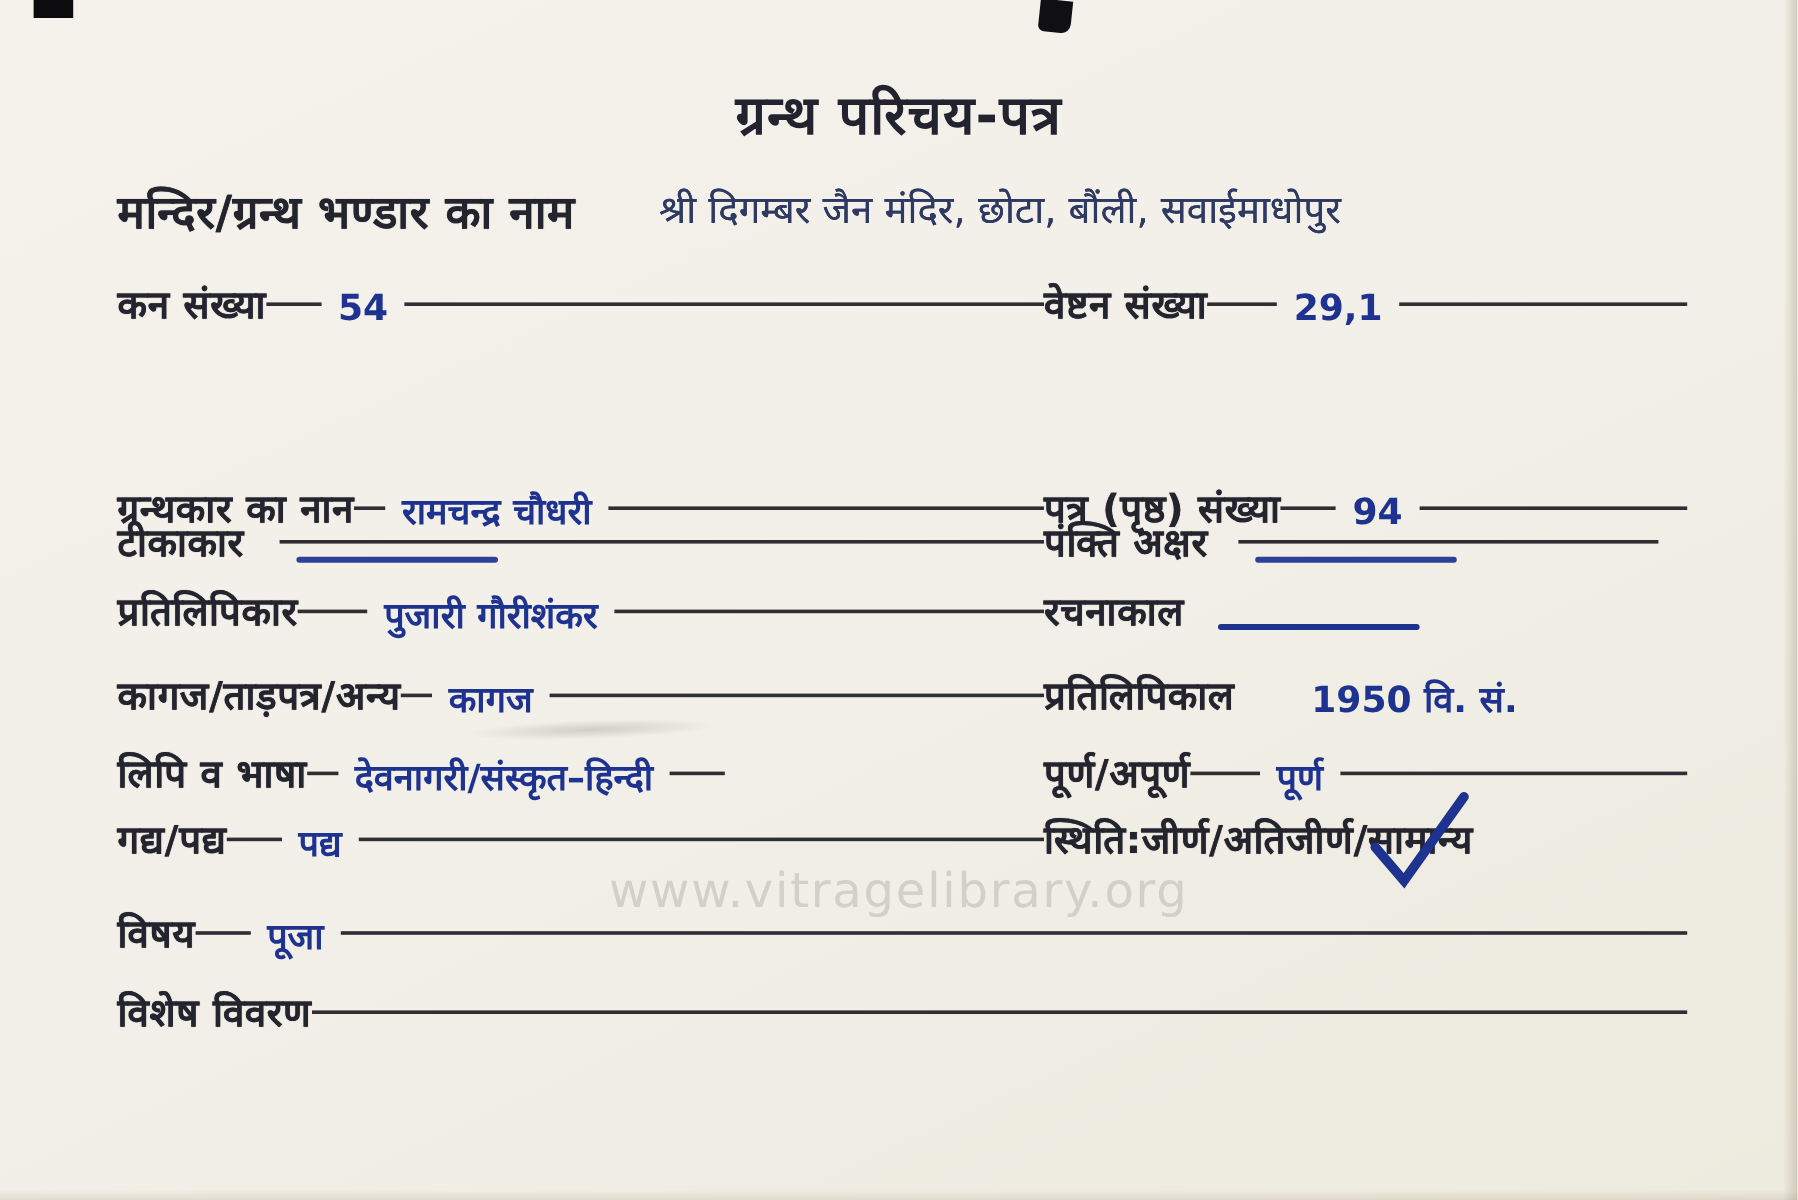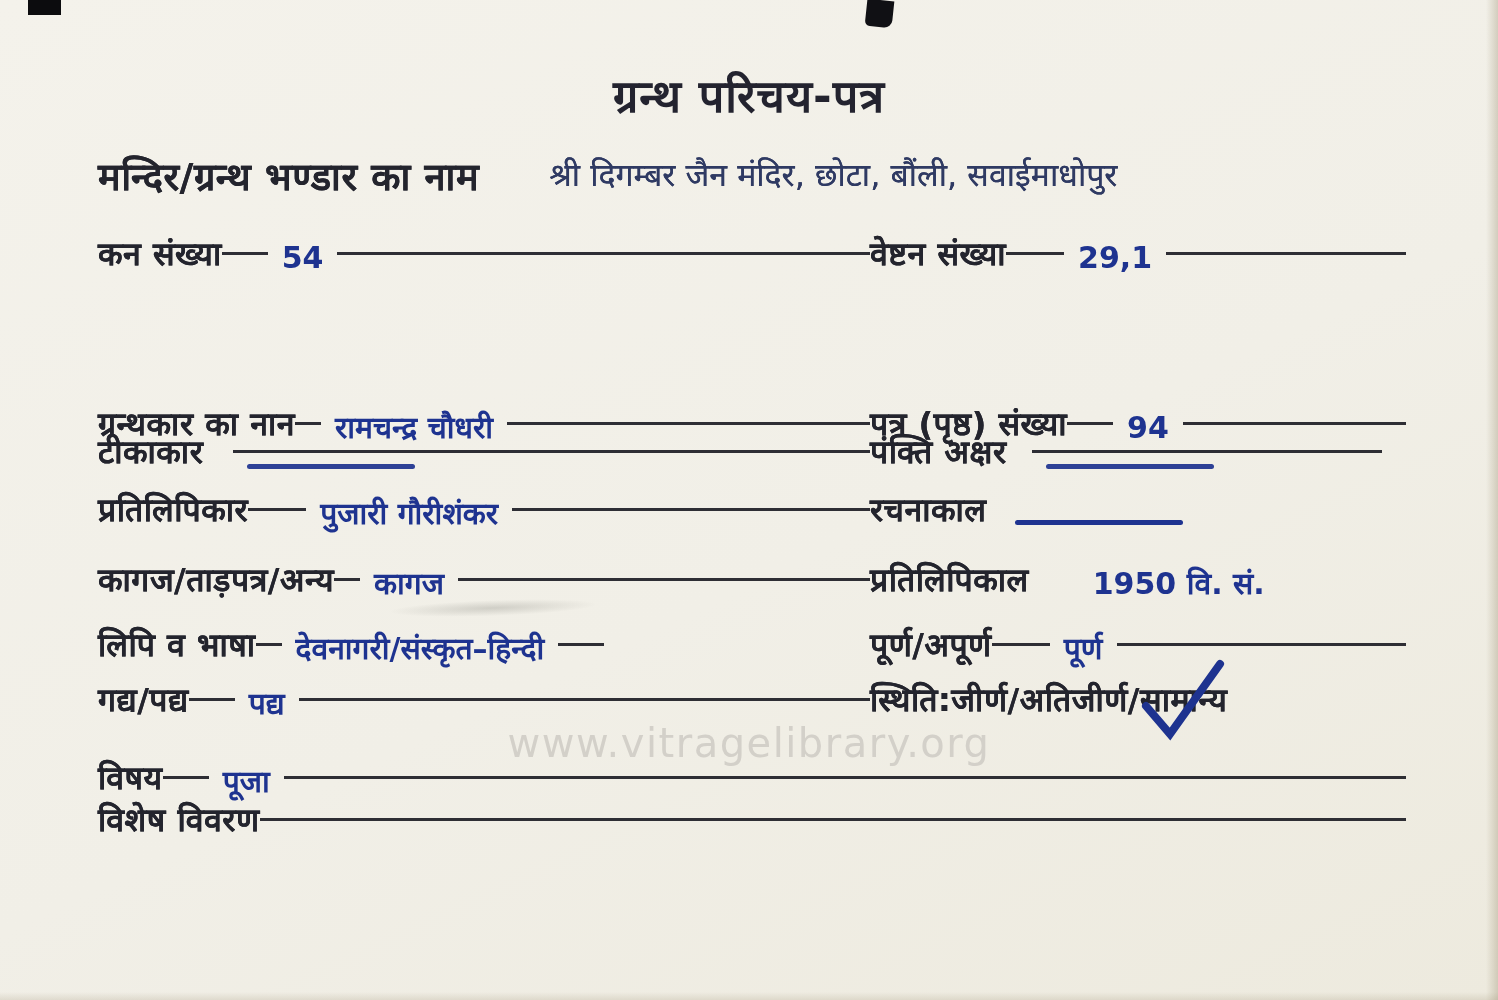--- a/index.html
+++ b/index.html
@@ -184,18 +184,18 @@
     </div>
   </div>
 
   <div class="row" style="top:758px;">
     <span class="lbl">विषय</span>
     <span class="rule dash"></span>
     <span class="val">पूजा</span>
     <span class="rule grow"></span>
   </div>
 
-  <div class="row" style="top:800px;">
+  <div class="row" style="top:824px;">
     <span class="lbl">विशेष विवरण</span>
     <span class="rule grow"></span>
   </div>
 
 </div>
 
 </body></html>

